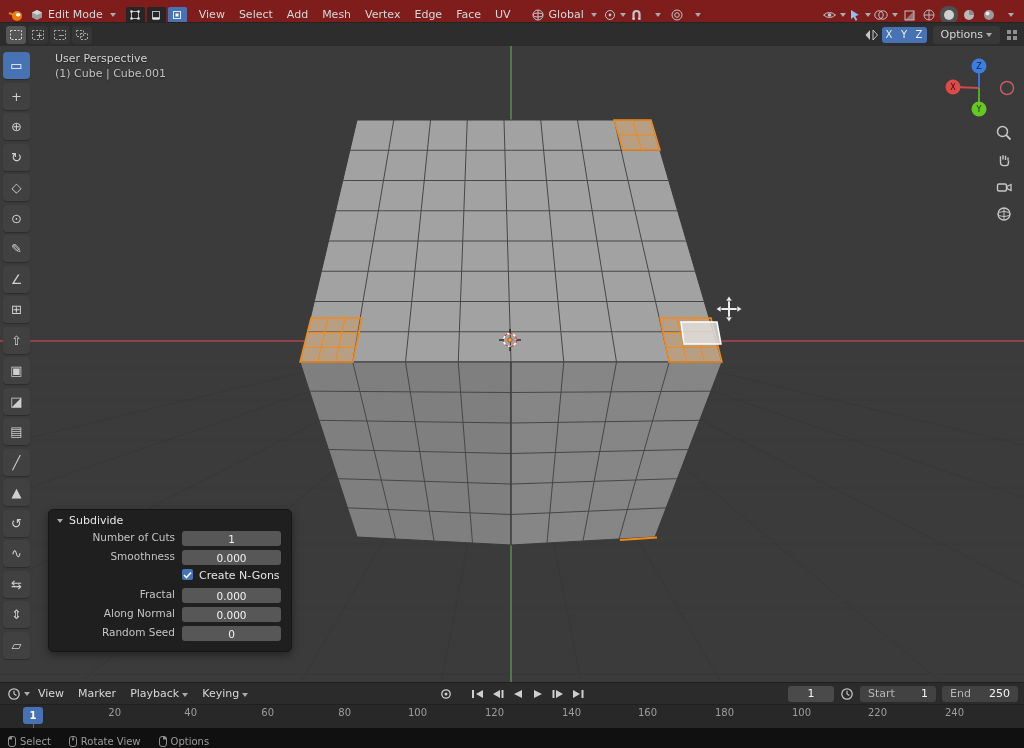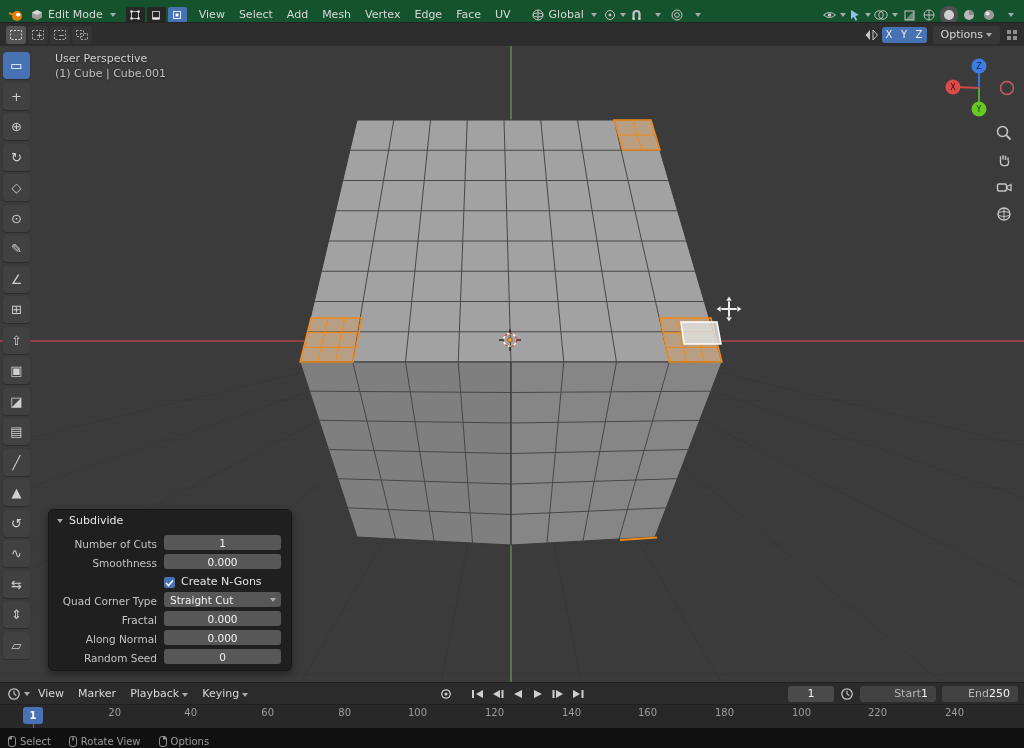--- a/index.html
+++ b/index.html
@@ -1,19 +1,19 @@
 <!DOCTYPE html>
 <html><head>
 <meta charset="utf-8">
 <style>
   html,body{margin:0;padding:0;background:#3b3b3b;width:1024px;height:748px;overflow:hidden;
     font-family:"DejaVu Sans","Liberation Sans",sans-serif;font-size:11px;color:#d6d6d6}
   svg{display:block}
   
-  #topbar{position:absolute;left:0;top:0;width:1024px;height:30px;background:#14532d;display:flex;align-items:center;padding:0 5px;box-sizing:border-box;z-index:40}
+  #topbar{position:absolute;left:0;top:0;width:1024px;height:30px;background:#7f1d1d;display:flex;align-items:center;padding:0 5px;box-sizing:border-box;z-index:40}
   .tb-group{display:flex;align-items:center}
   .menu-item{padding:0 7px;line-height:22px;color:#d8d8d8;cursor:default;white-space:nowrap}
   .caret{width:0;height:0;border-left:3px solid transparent;border-right:3px solid transparent;border-top:4px solid #ababab;margin-left:3px;display:inline-block}
   .dd{display:flex;align-items:center;padding:0 5px;height:18px;border-radius:3px}
   .icon-btn{display:flex;align-items:center;justify-content:center;height:18px;min-width:18px;border-radius:3px;margin:0 1px}
   .smode{width:19px;height:16px;display:flex;align-items:center;justify-content:center;border-radius:2px;background:#262626;margin:0 1px}
   .smode.active{background:#4772b3}
   .shade-pill{background:#4f4f4f;border-radius:8px}
   
   #toolsettings{position:absolute;left:0;top:22px;width:1024px;height:24px;background:#2d2d2d;border-top:1px solid #232323;box-sizing:border-box;display:flex;align-items:center;padding:0 6px;z-index:40}
@@ -29,35 +29,35 @@
   #vp-text{position:absolute;left:55px;top:5px;line-height:15px;color:#d2d2d2;text-shadow:0 1px 2px rgba(0,0,0,.45)}
   #vp-tools{position:absolute;left:3px;top:6px;width:28px;display:flex;flex-direction:column}
   .vtool{width:27px;height:27px;margin-bottom:3.5px;border-radius:4px;background:#414141;color:#cfcfcf;display:flex;align-items:center;justify-content:center;font-size:13px;box-shadow:0 1px 1px rgba(0,0,0,.25)}
   .vtool.active{background:#4772b3;color:#fff}
   #nav-icons{position:absolute;right:11px;top:78px;display:flex;flex-direction:column;gap:9px;align-items:center}
   .nav-ic{width:18px;height:18px;display:flex;align-items:center;justify-content:center}
   #gizmo{position:absolute;left:941px;top:6px}
   
   #panel{position:absolute;left:48px;top:463px;width:244px;background:rgba(30,30,30,.96);border:1px solid #161616;border-radius:5px;box-shadow:0 3px 8px rgba(0,0,0,.4);padding-bottom:6px;box-sizing:border-box}
   #panel .hdr{display:flex;align-items:center;height:21px;padding:0 8px;color:#e5e5e5}
-  .prow{display:flex;align-items:flex-end;height:19px;padding:0 10px 0 6px}
+  .prow{display:flex;align-items:flex-start;height:19px;padding:0 10px 0 24px}
   .plabel{width:102px;text-align:right;margin-right:7px;color:#c4c4c4;font-size:10.5px;white-space:nowrap}
   .pfield{flex:1;height:15px;background:#575757;border-radius:3px;color:#f2f2f2;font-size:10.5px;display:flex;align-items:center;justify-content:center}
   .pfield.dropdown{justify-content:flex-start;padding:0 6px;position:relative;box-sizing:border-box}
   .pfield.dropdown .caret{position:absolute;right:5px;top:6px}
   .checkbox{width:11px;height:11px;border-radius:2px;background:#4772b3;display:flex;align-items:center;justify-content:center}
   .checkrow-label{color:#e4e4e4;margin-left:6px;font-size:11px}
   
   #tl-header{position:absolute;left:0;top:682px;width:1024px;height:22px;background:#2b2b2b;border-top:1px solid #1f1f1f;box-sizing:border-box;display:flex;align-items:center;padding:0 6px;z-index:30}
   #tl-header .menu-item{line-height:21px}
   #transport{position:absolute;left:50%;transform:translateX(-50%);display:flex;align-items:center;gap:2px}
   .pb-btn{width:18px;height:16px;display:flex;align-items:center;justify-content:center;border-radius:2px}
   .tl-field{height:16px;background:#4a4a4a;border-radius:3px;display:flex;align-items:center;color:#f3f3f3;padding:0 8px;box-sizing:border-box}
   #tl-right{margin-left:auto;display:flex;align-items:center;gap:6px}
-  .se-field{width:76px;justify-content:flex-end;background:#424242}
+  .se-field{width:76px;justify-content:space-between;background:#424242}
   .se-label{color:#b5b5b5}
   
   #ruler{position:absolute;left:0;top:704px;width:1024px;height:24px;background:#282828;border-top:1px solid #202020;box-sizing:border-box}
   .tick{position:absolute;top:2px;width:30px;text-align:right;color:#9d9d9d;font-size:10px}
   .tick::after{content:"";position:absolute;left:50%;bottom:-16px;height:6px;border-left:1px solid #484848}
   #playhead{position:absolute;left:23px;top:2px;width:20px;height:17px;background:#4772b3;border-radius:3px;color:#fff;font-size:10px;font-weight:bold;display:flex;align-items:center;justify-content:center}
   #playhead::after{content:"";position:absolute;left:50%;top:17px;height:6px;border-left:1px solid #4772b3}
   
   #statusbar{position:absolute;left:0;top:728px;width:1024px;height:20px;background:#101010;display:flex;align-items:flex-start;padding:8px 8px 0;box-sizing:border-box;gap:18px;color:#9b9b9b;font-size:10px;overflow:hidden}
   .sb-item{display:flex;align-items:center;gap:4px;white-space:nowrap}
@@ -490,27 +490,20 @@
     <div class="prow">
       <span class="plabel"></span>
       <span class="checkbox">
           <svg width="9" height="8">
             <polyline points="1,4 3.5,6.5 8,1.5" fill="none" stroke="#fff" stroke-width="1.6"></polyline>
           </svg>
         </span>
       <span class="checkrow-label">Create N-Gons</span>
     </div>
     <div class="prow">
-      <span class="plabel">Quad Corner Type</span>
-      <div class="pfield dropdown">
-          <span>Straight Cut</span>
-          <span class="caret"></span>
-        </div>
-    </div>
-    <div class="prow">
       <span class="plabel">Fractal</span>
       <div class="pfield">
           <span>0.000</span>
         </div>
     </div>
     <div class="prow">
       <span class="plabel">Along Normal</span>
       <div class="pfield">
           <span>0.000</span>
         </div>

